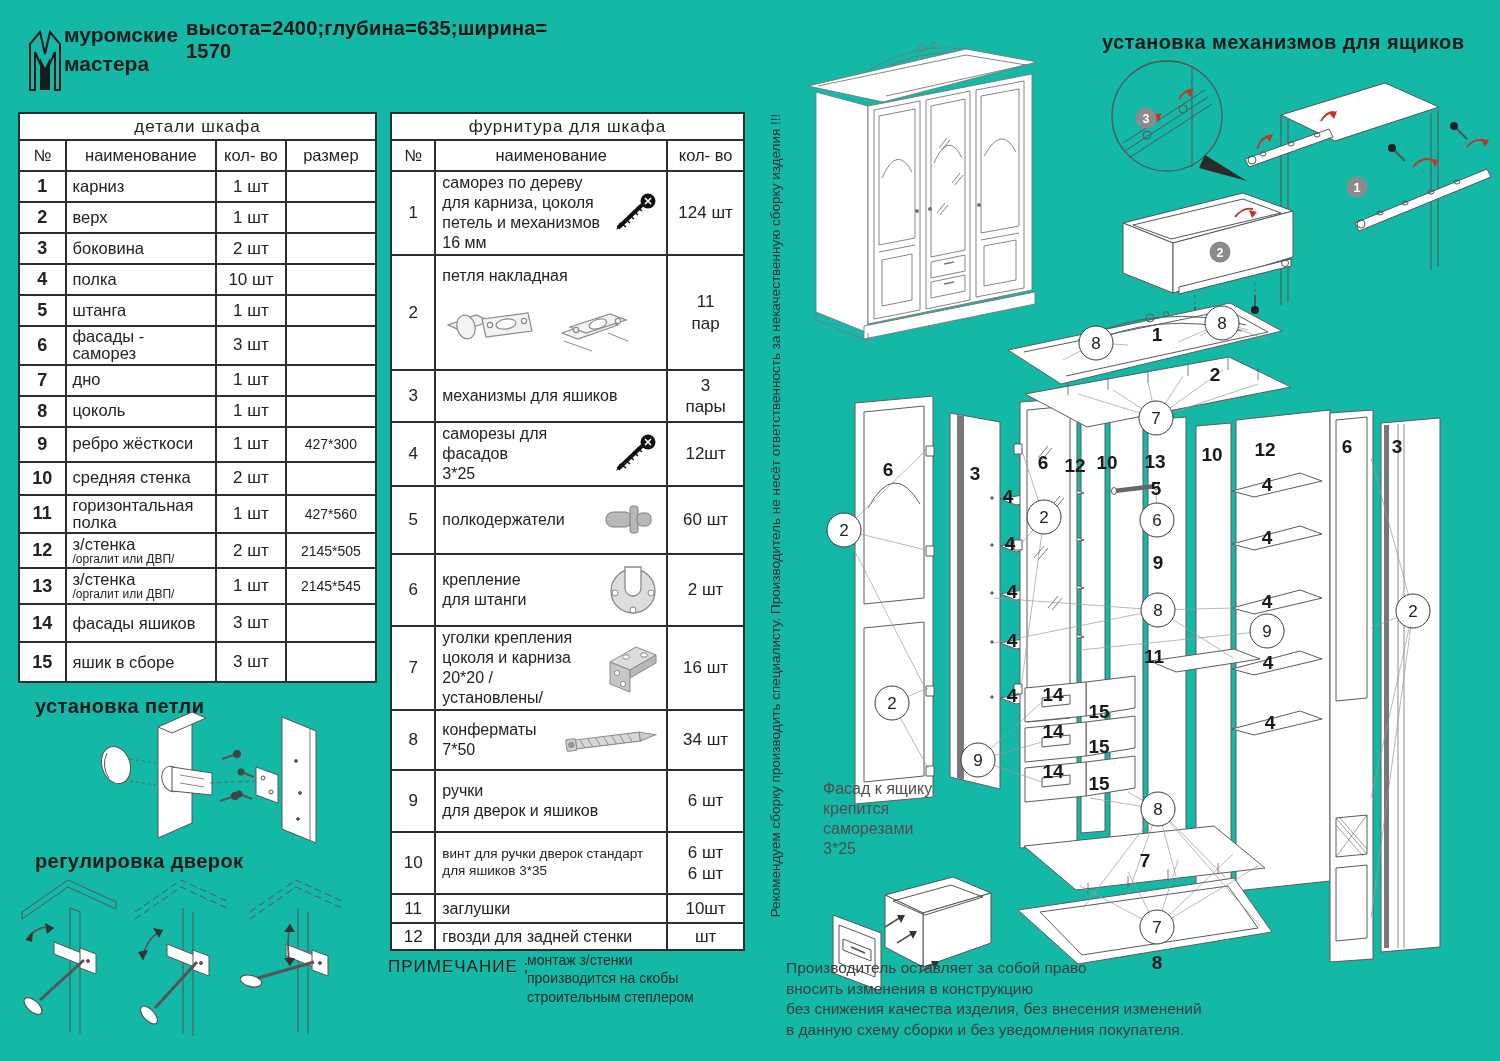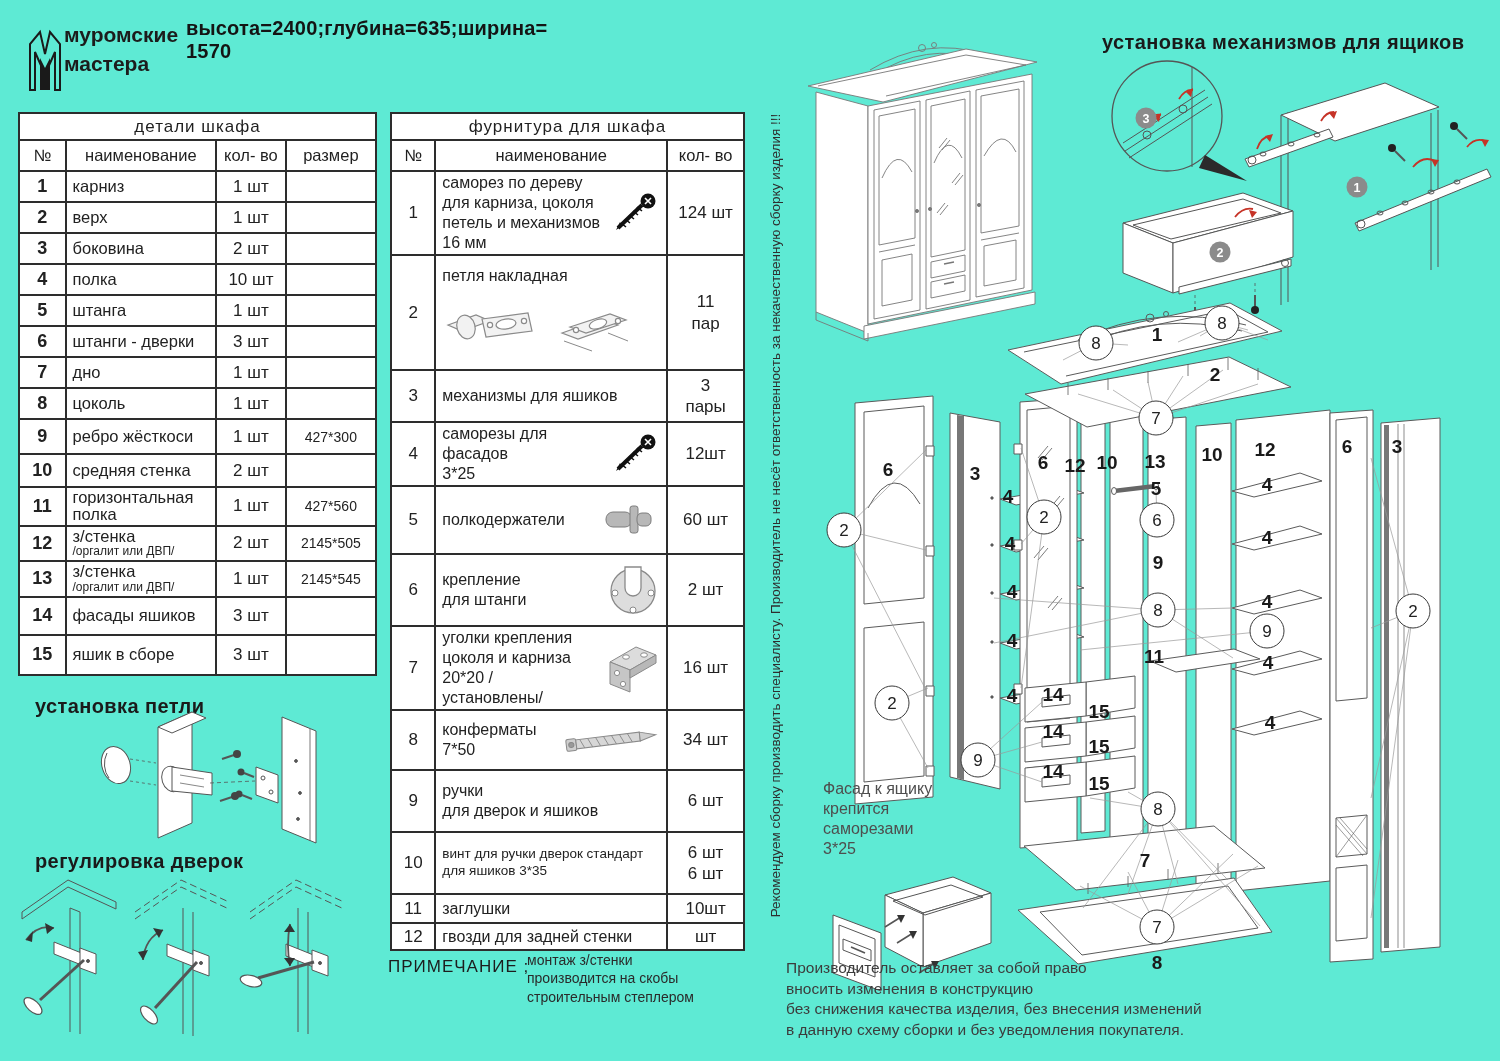--- a/index.html
+++ b/index.html
@@ -1,16 +1,16 @@
 <!DOCTYPE html>
 <html><head>
 <meta charset="utf-8">
 <style>
   html,body{margin:0;padding:0;background:#fff;font-family:"Liberation Sans",sans-serif;color:#222;}
-  .page{position:relative;width:1500px;height:1061px;background:#5eead4;overflow:hidden;}
+  .page{position:relative;width:1500px;height:1061px;background:#14b8a6;overflow:hidden;}
   .abs{position:absolute;}
   
   .brand-text{left:64px;top:20px;font-size:21px;font-weight:600;line-height:29px;color:#1c1c1c;}
   .doc-title{left:186px;top:17px;width:322px;color:#141414;}
   .doc-title .l1{font-size:19px;font-weight:700;}
   .doc-title .l2{display:flex;justify-content:space-between;align-items:baseline;font-weight:700;}
   .doc-title .l2 .prod{font-size:21px;letter-spacing:.5px;}
   .doc-title .l2 .var{font-size:19px;}
   .doc-title .l3{font-size:20px;font-weight:700;letter-spacing:.2px;}
   
@@ -114,21 +114,21 @@
           <td class="c-num">5</td>
           <td class="c-name">
             <div>штанга</div>
           </td>
           <td class="c-qty">1 шт</td>
           <td class="c-size"></td>
         </tr>
         <tr style="height: 31px;">
           <td class="c-num">6</td>
           <td class="c-name">
-            <div>штанги - дверки</div>
+            <div>фасады - саморез</div>
           </td>
           <td class="c-qty">3 шт</td>
           <td class="c-size"></td>
         </tr>
         <tr style="height: 31px;">
           <td class="c-num">7</td>
           <td class="c-name">
             <div>дно</div>
           </td>
           <td class="c-qty">1 шт</td>

